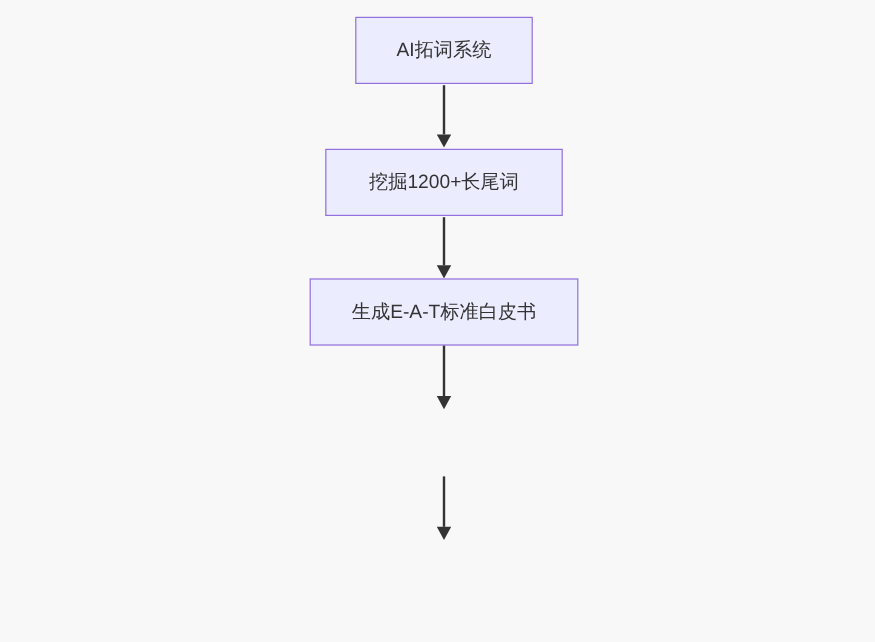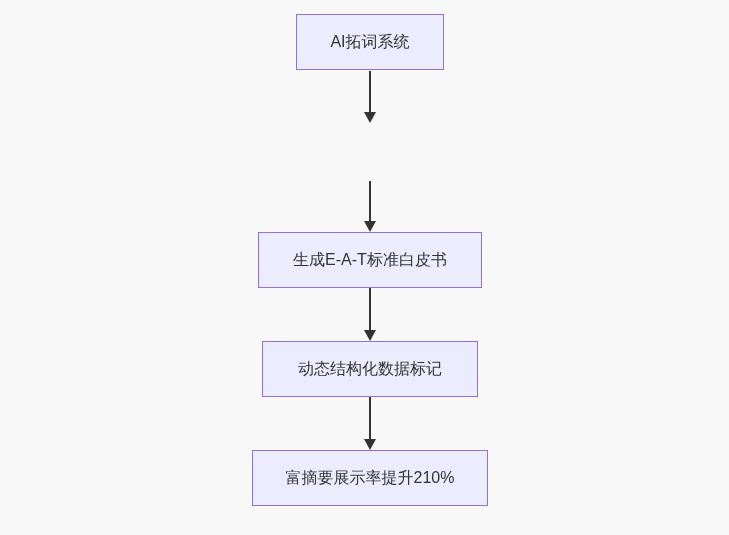--- a/index.html
+++ b/index.html
@@ -67,32 +67,29 @@
 <body>
 
 <div class="canvas">
 
   <div class="node n0">
     <span>AI拓词系统</span>
   </div>
 
   <div class="edge e0"></div>
 
+  <div class="node n1">
+    <span>挖掘1200+长尾词</span>
+  </div>
 
   <div class="edge e1"></div>
 
   <div class="node n2">
     <span>生成E-A-T标准白皮书</span>
   </div>
 
   <div class="edge e2"></div>
 
-  <div class="node n3">
-    <span>动态结构化数据标记</span>
-  </div>
 
   <div class="edge e3"></div>
 
-  <div class="node n4">
-    <span>富摘要展示率提升210%</span>
-  </div>
 
 </div>
 
 </body></html>

